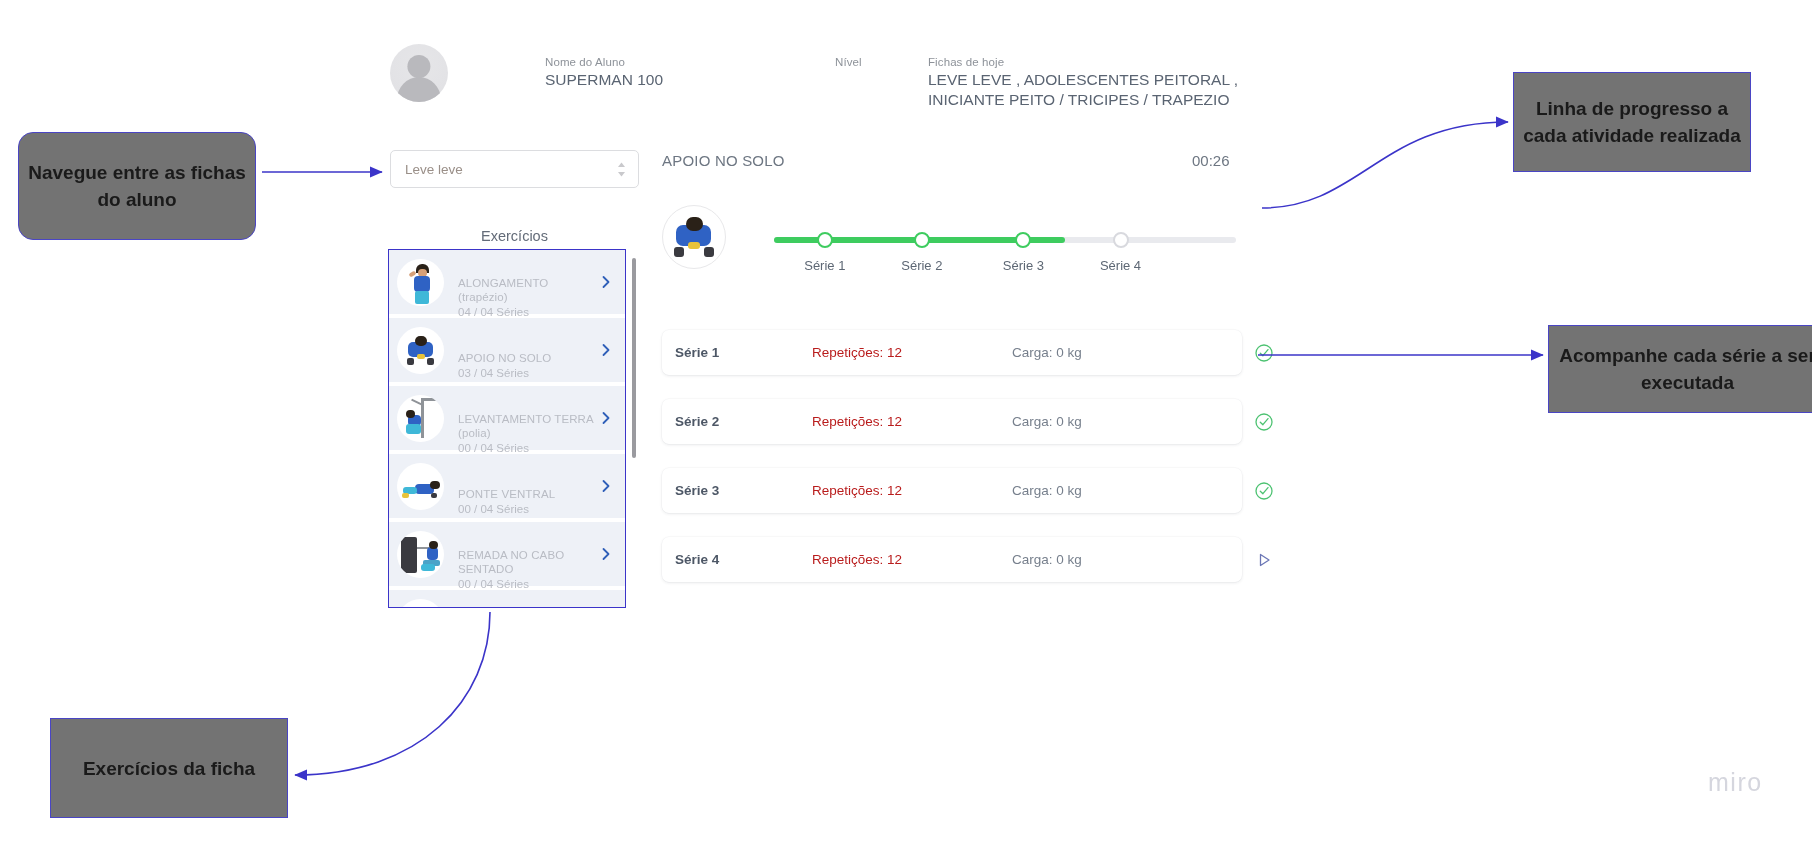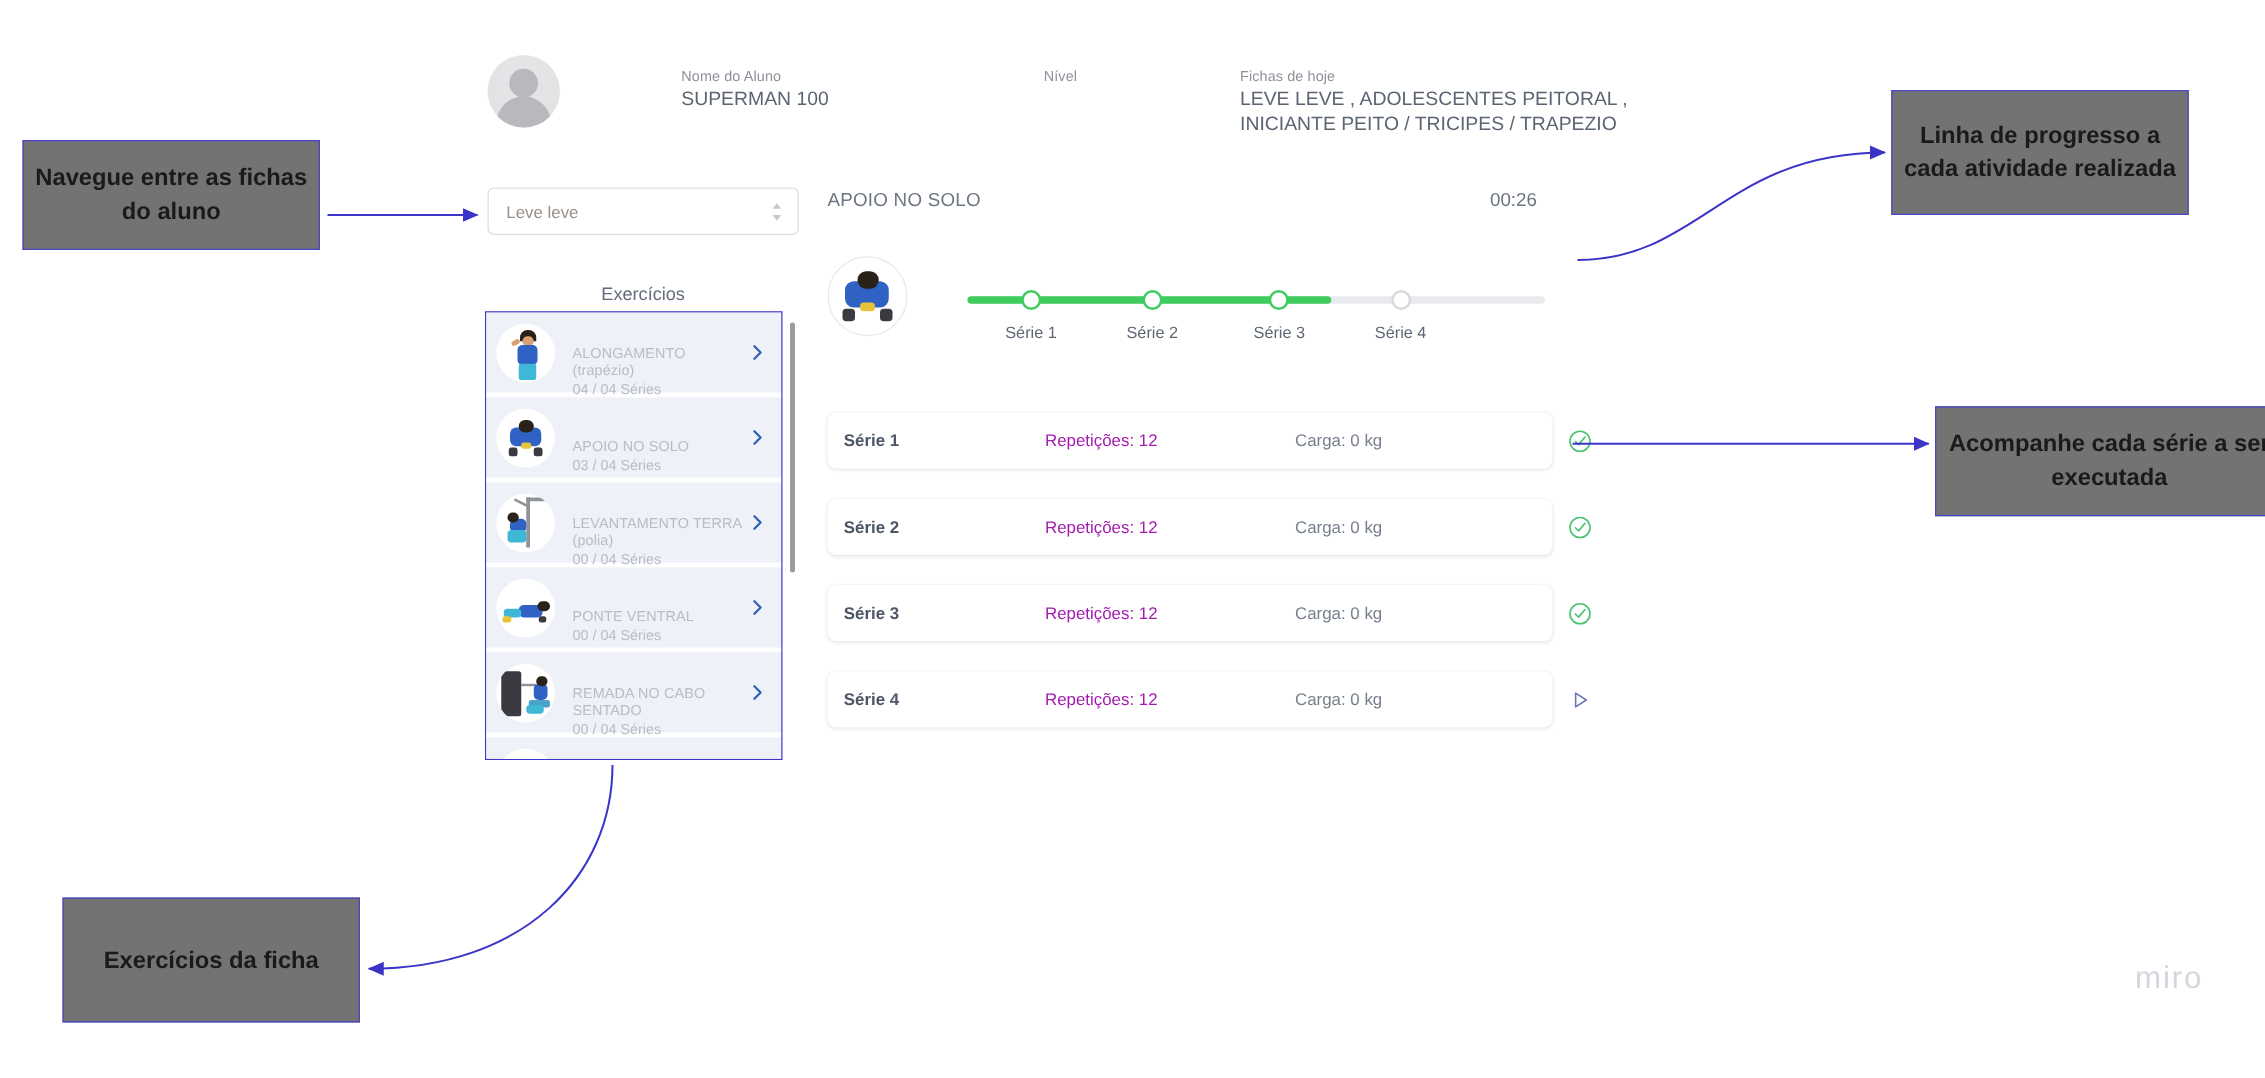--- a/index.html
+++ b/index.html
@@ -54,21 +54,21 @@
   }
   .field-value {
     font-size: 15.5px;
     color: #5a6472;
     line-height: 20px;
     white-space: nowrap;
   }
 
   #student-name-block { left: 545px; top: 55px; }
   #level-block        { left: 835px; top: 55px; }
-  #sheets-block       { left: 992px; top: 55px; }
+  #sheets-block       { left: 928px; top: 55px; }
   #sheets-block .field-value { line-height: 20px; }
 
   
   #sheet-select {
     left: 390px; top: 150px;
     width: 249px; height: 38px;
     box-sizing: border-box;
     border: 1px solid #dcdde0;
     border-radius: 5px;
     background: #fff;
@@ -222,22 +222,21 @@
     width: 150px;
     padding-left: 13px;
     box-sizing: border-box;
     font-size: 13.5px;
     color: #4d5766;
     font-weight: bold;
   }
   .series-reps {
     width: 200px;
     font-size: 13.5px;
-    color: #a21caf;
-    margin-left: 24px;
+    color: #b91c1c;
   }
   .series-load {
     flex: 1;
     font-size: 13.5px;
     color: #767f8c;
   }
   .series-status {
     position: absolute;
     left: 592px; top: 50%;
     transform: translateY(-50%);
@@ -252,21 +251,21 @@
     display: flex;
     align-items: center;
     justify-content: center;
     text-align: center;
     color: #1a1a1a;
     font-weight: bold;
     font-size: 19px;
     line-height: 27px;
     padding: 0 8px;
   }
-  #callout-navigate  { left: 18px;   top: 112px; width: 238px; height: 88px; }
+  #callout-navigate  { left: 18px;   top: 132px; width: 238px; height: 108px; border-radius: 15px; }
   #callout-progress  { left: 1513px; top: 72px;  width: 238px; height: 100px; }
   #callout-series    { left: 1548px; top: 325px; width: 279px; height: 88px; }
   #callout-exercises { left: 50px;   top: 718px; width: 238px; height: 100px; }
 
   #annotation-layer {
     left: 0; top: 0;
     width: 1812px; height: 862px;
     pointer-events: none;
   }
 

